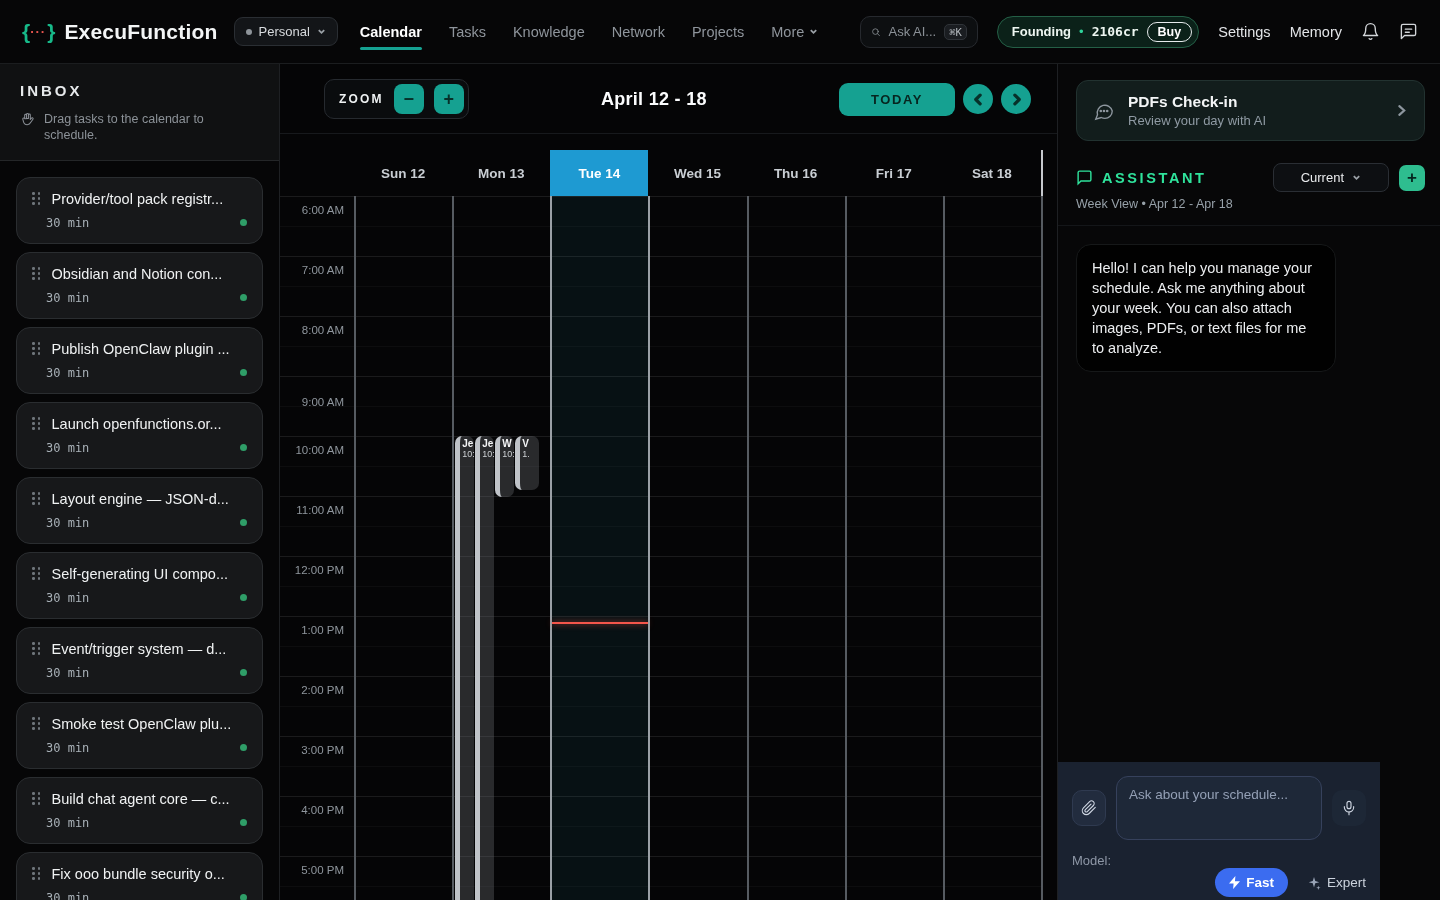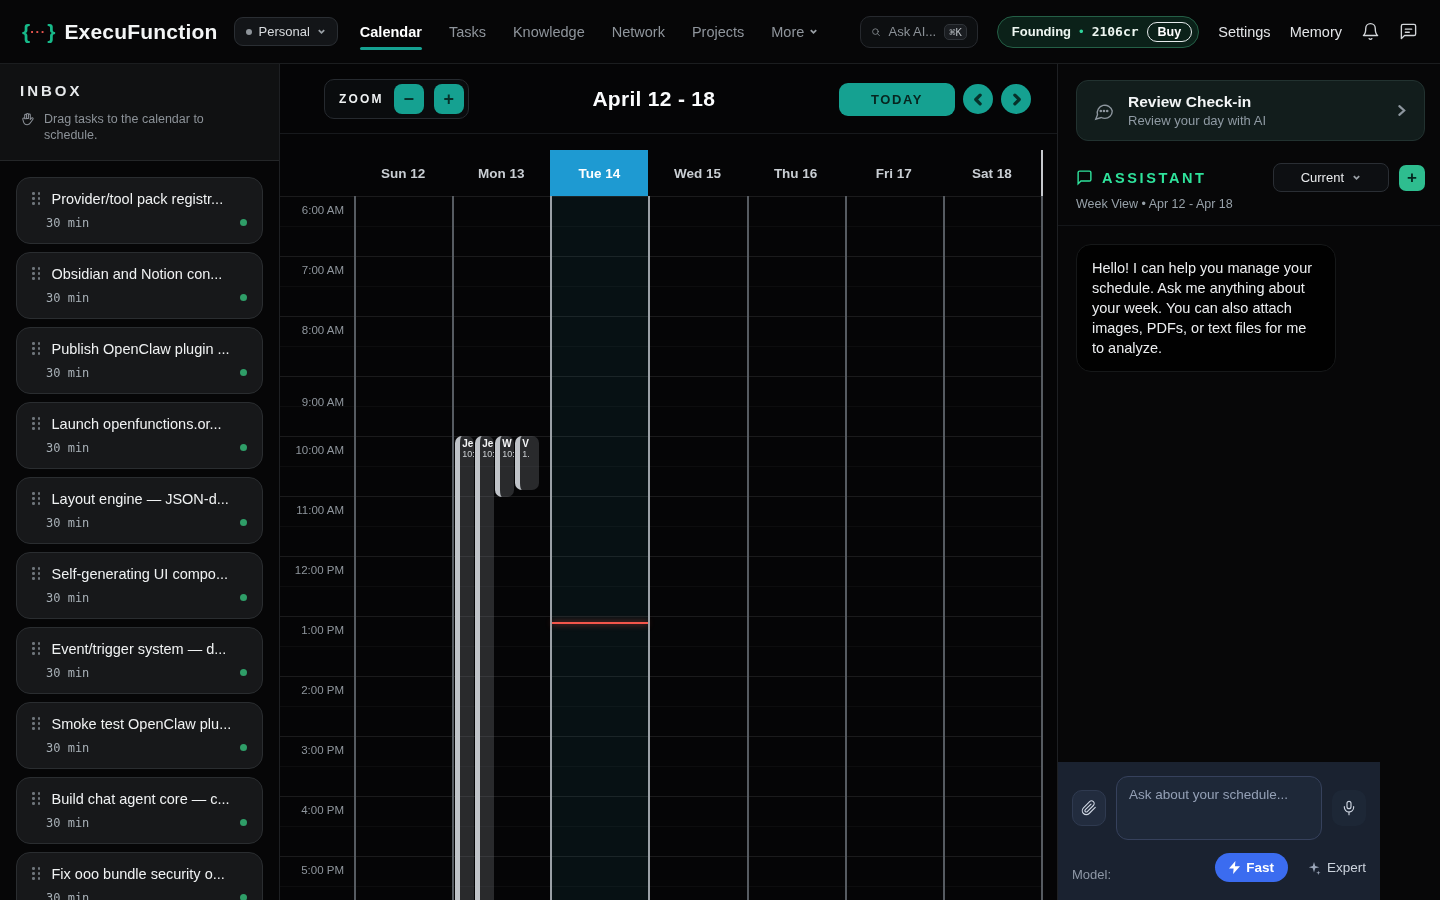--- a/index.html
+++ b/index.html
@@ -70,21 +70,21 @@
   .seg { display:flex; background:#0a0c0e; border:1px solid #262a2f; border-radius:10px; padding:4px; gap:4px; }
   .seg-btn { border:none; border-radius:8px; padding:6px 17px; font-size:14px; font-weight:700;
     font-family:inherit; cursor:pointer; background:transparent; color:#949ea8; }
   .seg-btn.active { background:#15a191; color:#082a24; }
   .seg-btn.idle { background:#232b39; }
   .zoomgrp { display:flex; align-items:center; gap:10px; margin-left:28px;
     background:#0a0c0e; border:1px solid #262a2f; border-radius:10px; padding:4px 4px 4px 14px; }
   .zoom-label { font-size:12px; font-weight:700; letter-spacing:2.2px; color:#eef1f2; }
   .zoom-btn { width:30px; height:30px; border:none; border-radius:8px; background:#15a191;
     color:#07312a; font-size:18px; font-weight:700; cursor:pointer; line-height:1; font-family:inherit; }
-  .cal-title { flex:1; text-align:center; font-size:21px; font-weight:700; color:#fbfcfd; letter-spacing:.3px; }
+  .cal-title { flex:1; text-align:center; font-size:18px; font-weight:700; color:#fbfcfd; letter-spacing:.3px; }
   .today-btn { border:none; border-radius:9px; background:#15a191; color:#07251f; padding:9px 32px;
     font-size:13px; font-weight:700; letter-spacing:1.6px; cursor:pointer; font-family:inherit; }
   .nav-circle { width:30px; height:30px; border:none; border-radius:50%; background:#15a191;
     cursor:pointer; display:flex; align-items:center; justify-content:center; margin-left:8px; }
   .nav-circle svg { width:13px; height:13px; stroke:#07312a; stroke-width:3; fill:none;
     stroke-linecap:round; stroke-linejoin:round; }
   .cal-divider { height:1px; background:#17191c; margin-top:15px; }
   .day-head { display:flex; margin:16px 14px 0 0; height:46px; border-right:2px solid #c6c9cd; }
   .dh-gutter { width:74px; flex:none; }
   .dh-cell { flex:1; display:flex; align-items:center; justify-content:center;
@@ -130,21 +130,21 @@
   .dock { position:absolute; left:0; bottom:0; width:322px; height:138px; background:#1a2230; padding:14px; }
   .dock-row1 { display:flex; align-items:center; gap:10px; }
   .sq-btn { width:34px; height:36px; border-radius:10px; border:1px solid #2f3a50; background:#222c3e;
     cursor:pointer; display:flex; align-items:center; justify-content:center; flex:none; }
   .sq-btn.plain { background:#1d2736; border-color:transparent; }
   .sq-btn svg { width:16px; height:16px; stroke:#cfd6e2; stroke-width:1.7; fill:none;
     stroke-linecap:round; stroke-linejoin:round; }
   .dock textarea { flex:1; height:64px; resize:none; background:#1e2838; border:1px solid #36415c;
     border-radius:12px; padding:10px 12px; color:#dfe5ee; font-size:13.5px; font-family:inherit; outline:none; }
   .dock textarea::placeholder { color:#94a0b6; }
-  .dock-row2 { display:flex; align-items:flex-end; margin-top:13px; }
+  .dock-row2 { display:flex; align-items:flex-start; margin-top:13px;flex-direction:column; }
   .model-label { font-size:13px; color:#8e97a6; }
   .model-opts { margin-left:auto; display:flex; align-items:center; gap:19px; }
   .fast-pill { display:flex; align-items:center; gap:6px; border:none; background:#3b6cf0; color:#fff;
     border-radius:17px; padding:7px 14px; font-size:13.5px; font-weight:600; cursor:pointer; font-family:inherit; }
   .fast-pill svg { width:11px; height:13px; fill:#fff; }
   .expert-opt { display:flex; align-items:center; gap:6px; background:none; border:none; color:#ccd3dd;
     font-size:13.5px; cursor:pointer; font-family:inherit; }
   .expert-opt svg { width:14px; height:14px; fill:#9aa5b8; }
 </style>
 </head>
@@ -507,21 +507,21 @@
 
     <aside class="assist">
       <div class="quick-card">
         <svg class="bub" viewBox="0 0 24 24">
             <path d="M21 12a8 8 0 0 1-8 8c-1.4 0-2.8-.3-4-.9L3 21l1.9-5A8 8 0 1 1 21 12Z"></path>
             <circle cx="8.5" cy="12" r=".7" fill="#8d969e"></circle>
             <circle cx="12" cy="12" r=".7" fill="#8d969e"></circle>
             <circle cx="15.5" cy="12" r=".7" fill="#8d969e"></circle>
           </svg>
         <div>
-          <div class="quick-title">Review Check-in</div>
+          <div class="quick-title">PDFs Check-in</div>
           <div class="quick-sub">Review your day with AI</div>
         </div>
         <svg class="chevR" viewBox="0 0 12 12">
             <polyline points="4,2 8.5,6 4,10"></polyline>
           </svg>
       </div>
       <div class="assist-head">
         <svg class="ai" viewBox="0 0 24 24">
             <path d="M21 15a2 2 0 0 1-2 2H7l-4 4V5a2 2 0 0 1 2-2h14a2 2 0 0 1 2 2z"></path>
           </svg>

